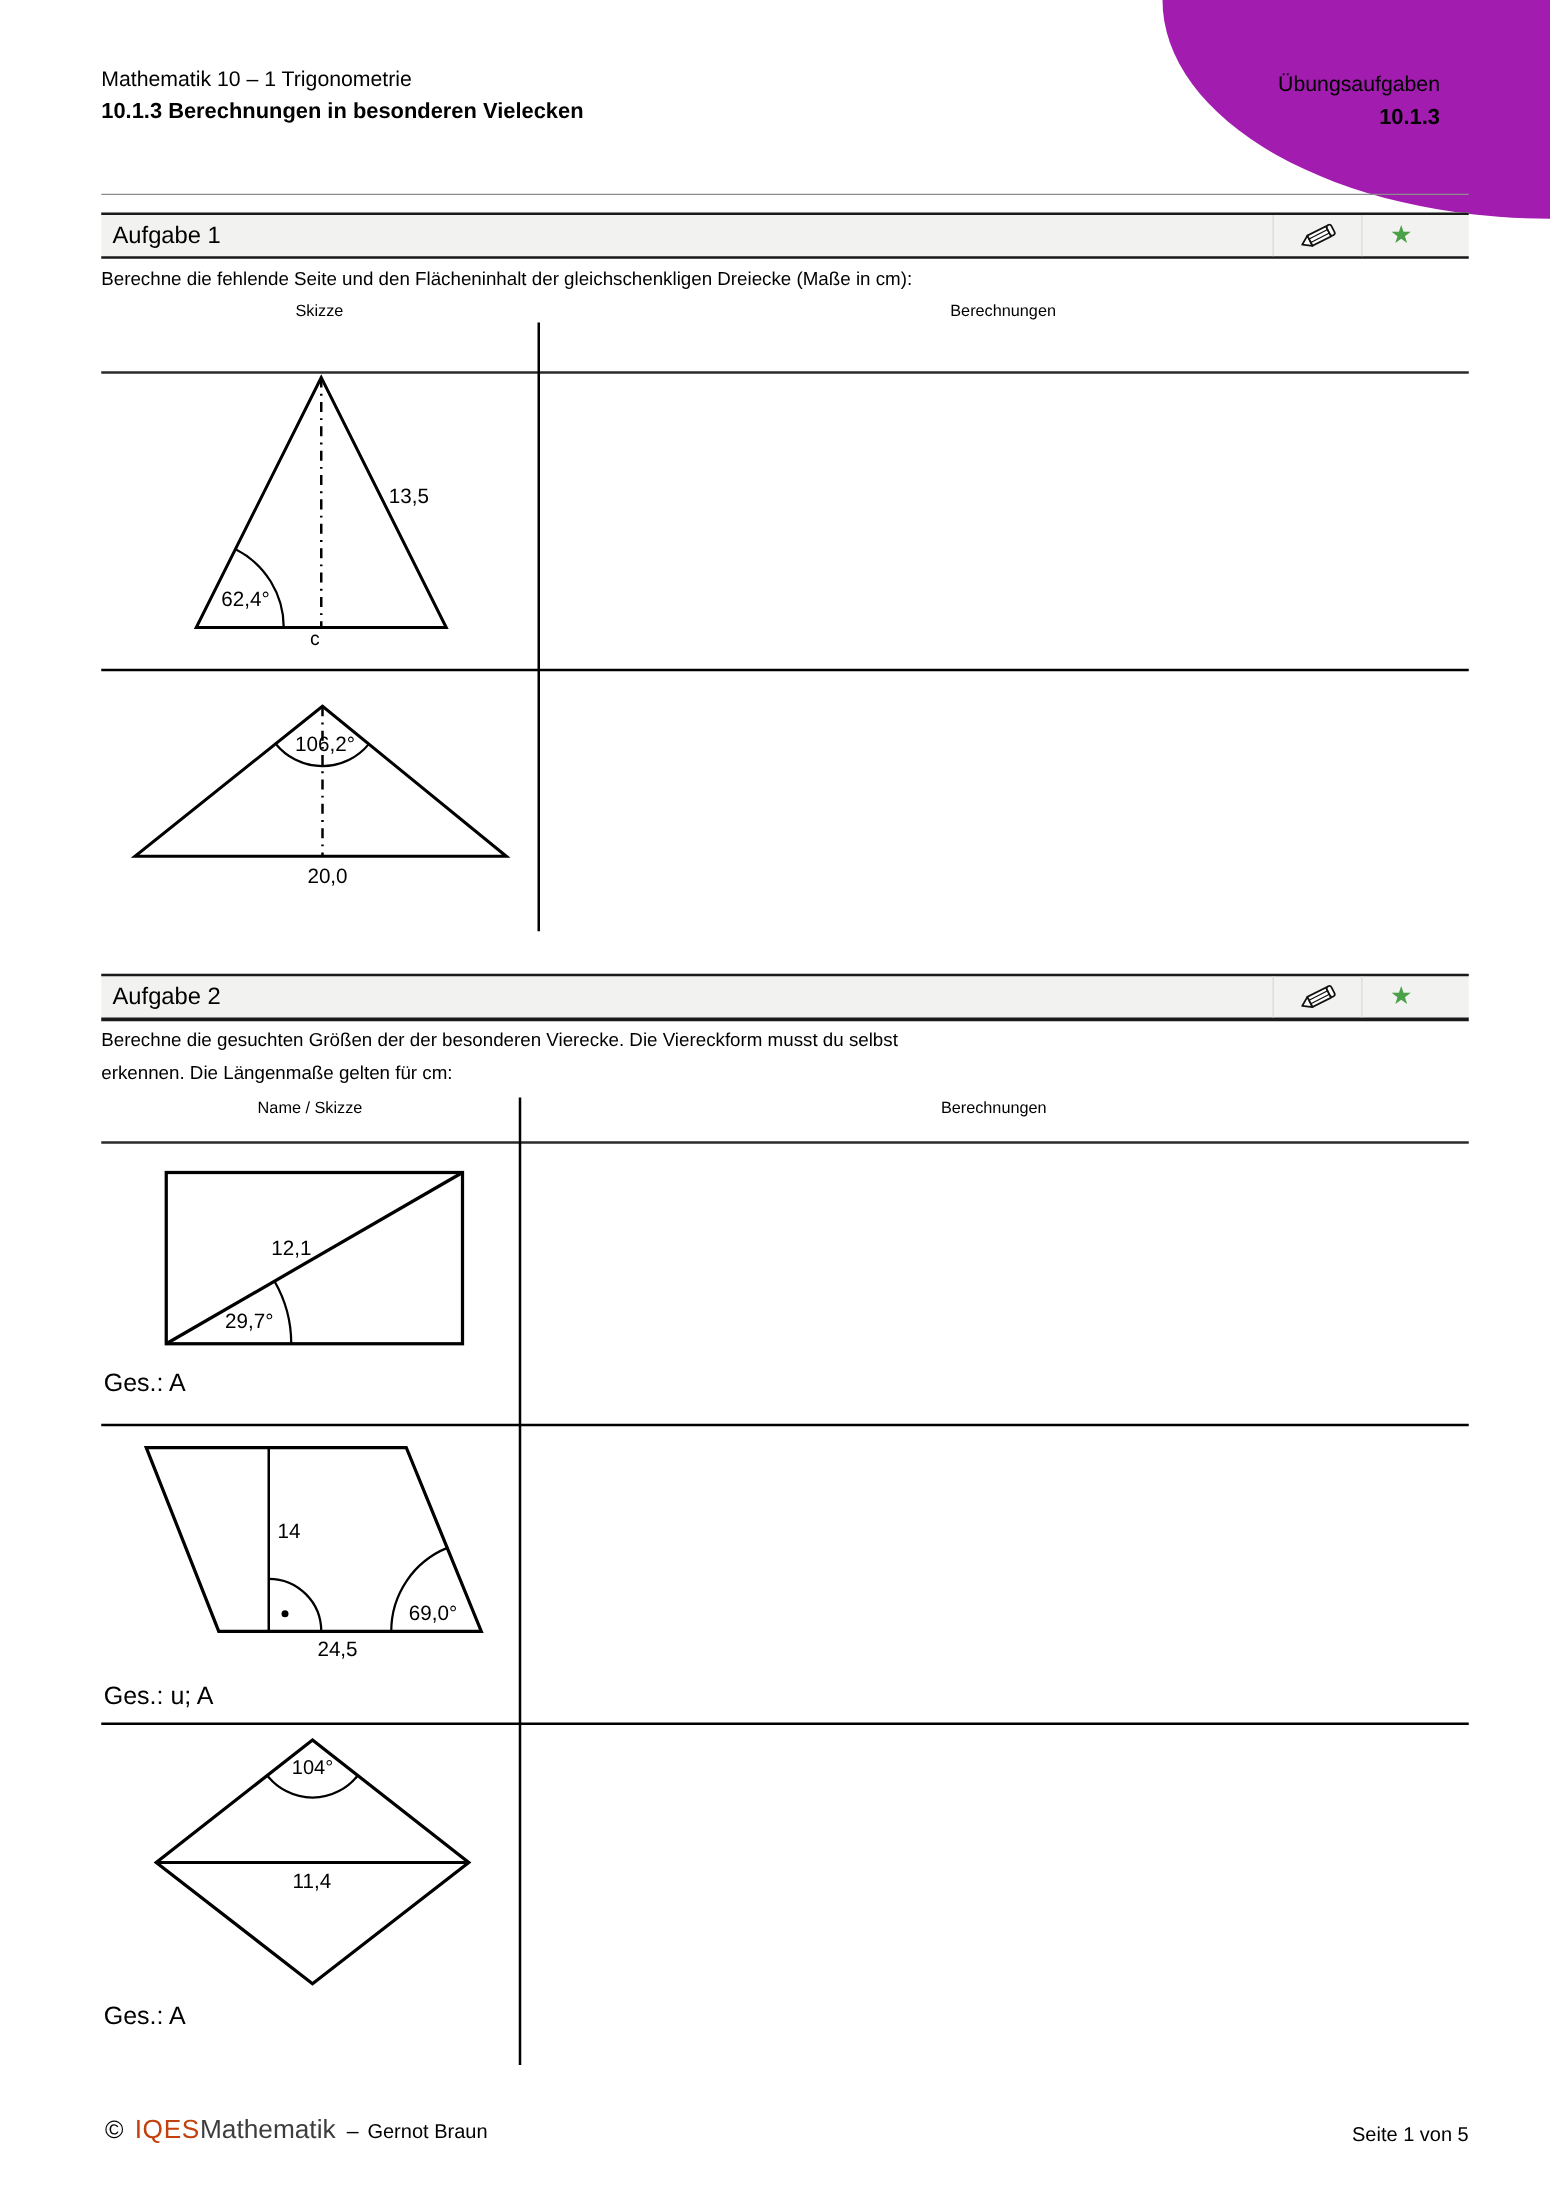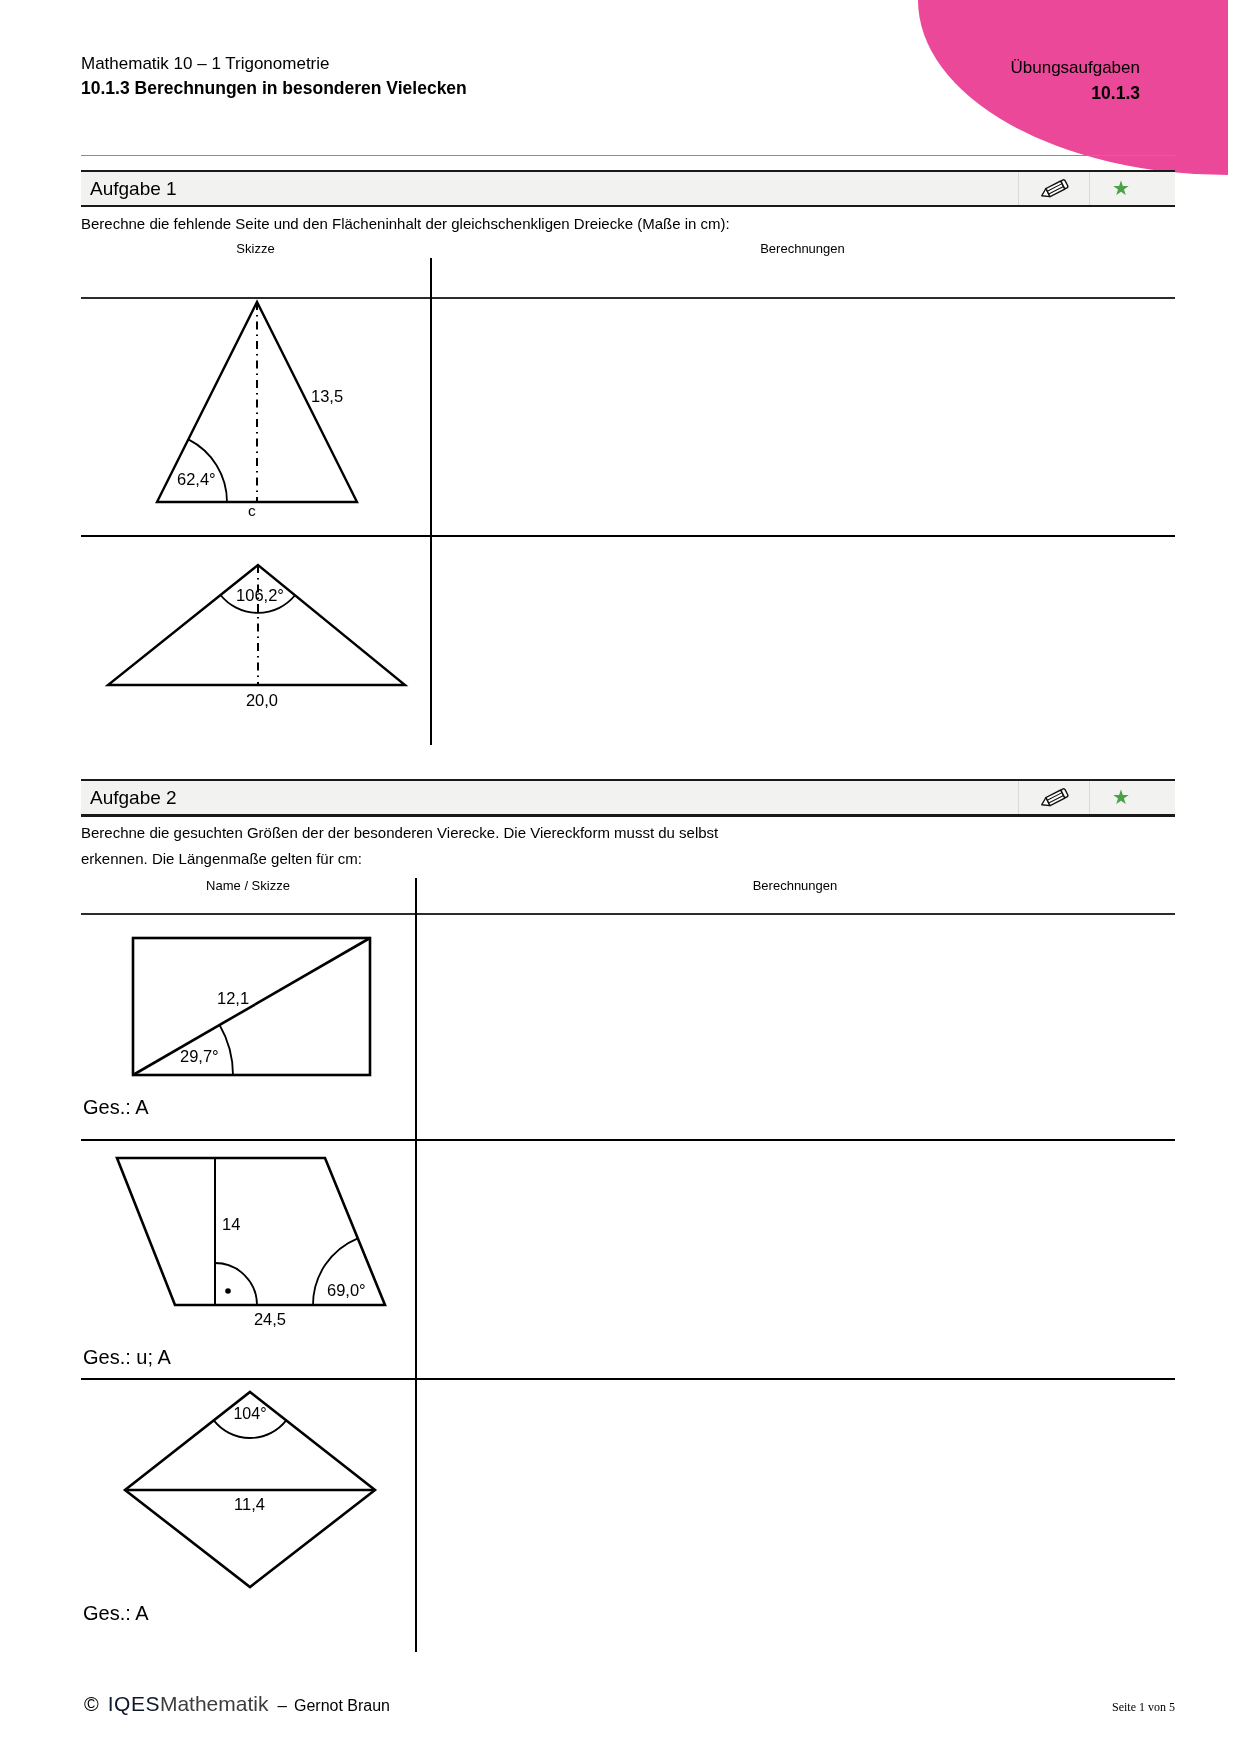--- a/index.html
+++ b/index.html
@@ -4,22 +4,22 @@
 <style>
   html,body{margin:0;padding:0;background:#ffffff;}
   .page{
     position:relative;width:1240px;height:1754px;background:#ffffff;overflow:hidden;
     font-family:"Liberation Sans", sans-serif;color:#000;
   }
   
   .hdr1{position:absolute;left:81px;top:54px;font-size:17px;}
   .hdr2{position:absolute;left:81px;top:78px;font-size:17.5px;font-weight:bold;}
   .corner{
-    position:absolute;top:0;right:12px;width:310px;height:175px;
-    background:#ec4899;border-bottom-left-radius:100% 100%;
+    position:absolute;top:0;right:0;width:310px;height:175px;
+    background:#a21caf;border-bottom-left-radius:100% 100%;
   }
   .corner-text{position:absolute;top:58px;right:88px;text-align:right;}
   .corner-line1{font-size:17px;}
   .corner-line2{font-size:17.5px;font-weight:bold;margin-top:5px;}
   .top-rule{position:absolute;left:81px;top:155px;width:1094px;height:1px;background:#8c8c8c;}
   
   .task-bar{
     position:absolute;left:81px;width:1094px;height:33px;background:#f2f2f0;
     border-top:2px solid #1a1a1a;border-bottom:2px solid #1a1a1a;box-sizing:content-box;
   }
@@ -57,25 +57,25 @@
   
   .sk{position:absolute;}
   .sk text{font-family:"Liberation Sans", sans-serif;fill:#000;}
   .ges{position:absolute;left:83px;font-size:20px;text-align:center;}
   .g1{top:1096px;}
   .g2{top:1346px;}
   .g3{top:1602px;}
   
   .footer-left{position:absolute;left:84px;top:1692px;display:flex;align-items:baseline;}
   .foot-copy{font-size:20px;margin-right:9px;}
-  .foot-iqes{font-size:21px;color:#0f172a;letter-spacing:0.5px;}
+  .foot-iqes{font-size:21px;color:#c2410c;letter-spacing:0.5px;}
   .foot-brand{font-size:21px;color:#3d3d3d;}
   .foot-dash{font-size:17px;margin:0 7px 0 9px;}
   .foot-author{font-size:16px;}
-  .footer-right{position:absolute;right:65px;top:1700px;font-size:12px;font-family:Liberation Serif, serif;}
+  .footer-right{position:absolute;right:65px;top:1700px;font-size:16px;}
 </style>
 </head>
 <body>
 
 <div class="page">
 
   <div class="hdr1">Mathematik 10 – 1 Trigonometrie</div>
   <div class="hdr2">10.1.3 Berechnungen in besonderen Vielecken</div>
 
   <div class="corner">

